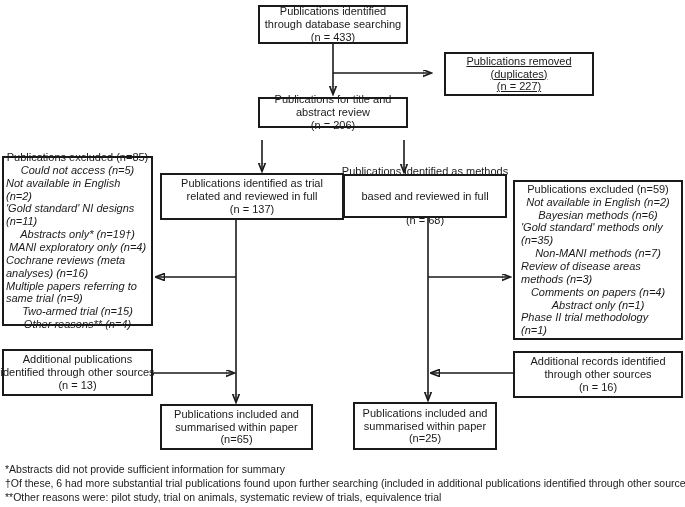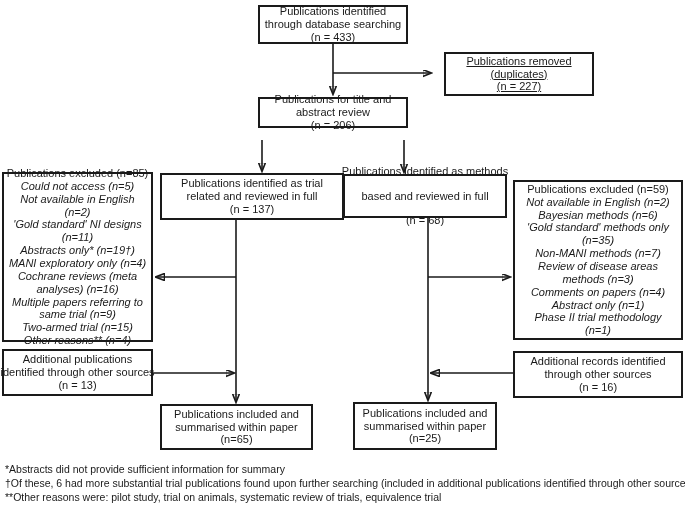--- a/index.html
+++ b/index.html
@@ -6,21 +6,21 @@
   #canvas {
     position:relative; width:685px; height:507px;
     background:#ffffff; overflow:hidden;
     font-family:"Liberation Sans","DejaVu Sans",sans-serif;
     color:#1a1a1a;
   }
   .box {
     position:absolute; box-sizing:border-box;
     border:2px solid #1a1a1a; background:#ffffff;
     display:flex; flex-direction:column; justify-content:center; align-items:center;
-    text-align:center; font-size:11px; line-height:1.16; padding:1px 2px;
+    font-size:11px; line-height:1.16; padding:1px 2px;
   }
   .box .line { display:block; white-space:nowrap; }
   .box.excl { justify-content:center; line-height:1.17; }
   .box.excl .item { display:block; font-style:italic; }
   .box.excl .etitle { display:block; font-style:normal; white-space:nowrap; }
   #arrows { position:absolute; left:0; top:0; width:685px; height:507px; }
   #arrows path, #arrows line { stroke:#1a1a1a; stroke-width:1.6; fill:none; }
   .footnotes { position:absolute; left:5px; top:462px; font-size:10.5px; line-height:14px; white-space:nowrap; }
   .footnotes div { display:block; }
 </style>
@@ -70,21 +70,21 @@
     <span class="line">related and reviewed in full</span>
     <span class="line">(n = 137)</span>
   </div>
 
   <div class="box" style="left:343px; top:174px; width:164px; height:44px;gap:12px;">
     <span class="line">Publications identified as methods</span>
     <span class="line">based and reviewed in full</span>
     <span class="line">(n = 68)</span>
   </div>
 
-  <div class="box excl" style="left:2px; top:172px; width:151px; height:170px; padding:5px 2px;">
+  <div class="box excl" style="left:2px; top:156px; width:151px; height:170px; padding:5px 2px;">
     <span class="etitle">Publications excluded (n=85)</span>
     <span class="item">Could not access (n=5)</span>
     <span class="item">Not available in English (n=2)</span>
     <span class="item">'Gold standard' NI designs (n=11)</span>
     <span class="item">Abstracts only* (n=19†)</span>
     <span class="item">MANI exploratory only (n=4)</span>
     <span class="item">Cochrane reviews (meta analyses) (n=16)</span>
     <span class="item">Multiple papers referring to same trial (n=9)</span>
     <span class="item">Two-armed trial (n=15)</span>
     <span class="item">Other reasons** (n=4)</span>

